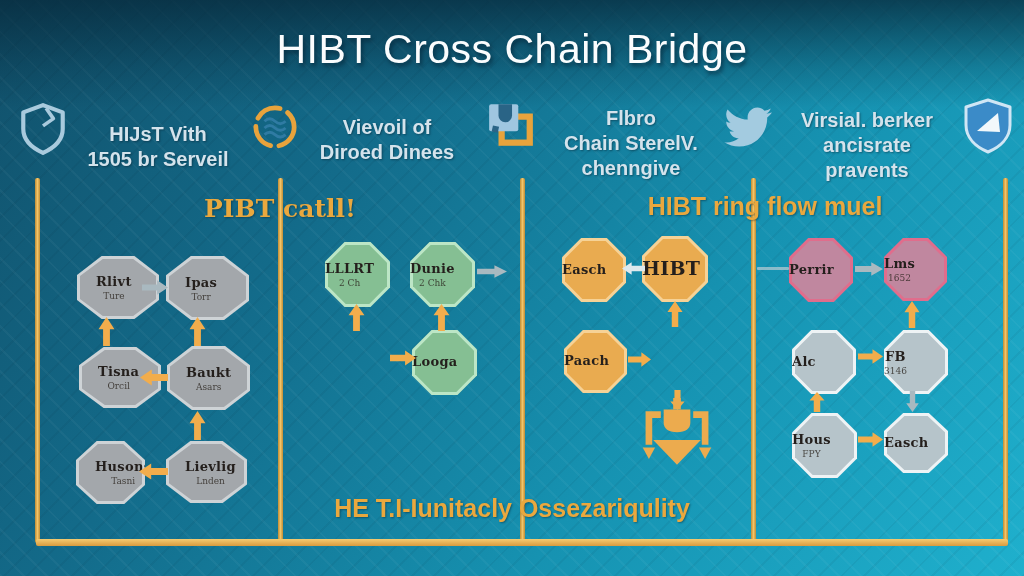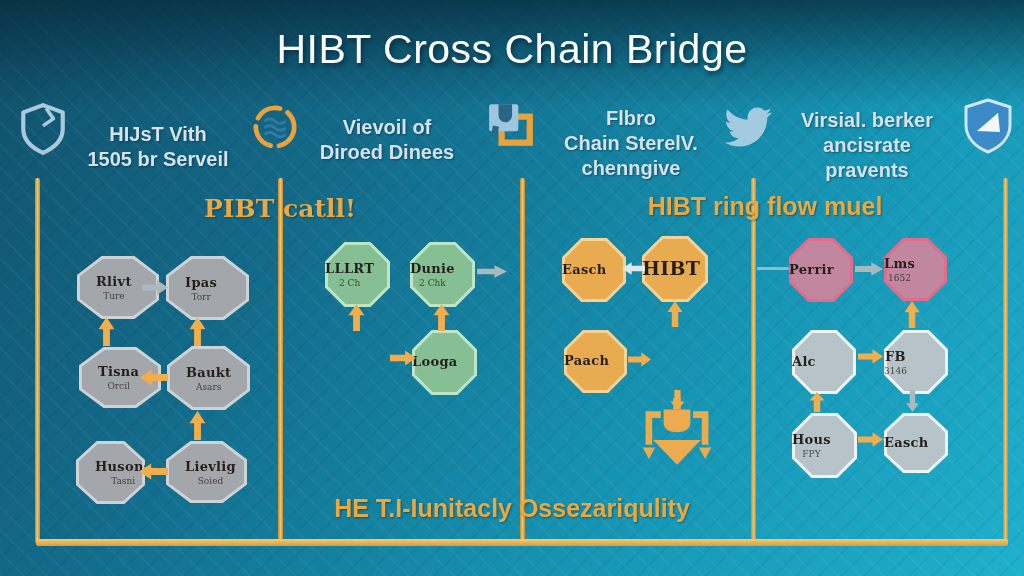--- a/index.html
+++ b/index.html
@@ -161,21 +161,21 @@
     <div class="oct-in"></div>
     <div class="oct-txt">
         <div class="oct-label">Husons</div>
     <div class="oct-sub">Tasni</div>
       </div>
   </div>
   <div class="oct gray" style="left:166px;top:441px;width:62px;height:62px">
     <div class="oct-in"></div>
     <div class="oct-txt">
         <div class="oct-label">Lievlig</div>
-    <div class="oct-sub">Soied</div>
+    <div class="oct-sub">Lnden</div>
       </div>
   </div>
 
   <div class="arrow ar-right ar-gray" style="left:142px;top:279px;width:26px;height:17px"></div>
   <div class="arrow ar-up ar-orange" style="left:97px;top:317px;width:19px;height:29px"></div>
   <div class="arrow ar-up ar-orange" style="left:188px;top:317px;width:19px;height:29px"></div>
   <div class="arrow ar-left ar-orange" style="left:140px;top:368px;width:28px;height:19px"></div>
   <div class="arrow ar-up ar-orange" style="left:188px;top:411px;width:19px;height:29px"></div>
   <div class="arrow ar-left ar-orange" style="left:139px;top:462px;width:29px;height:19px"></div>
 

